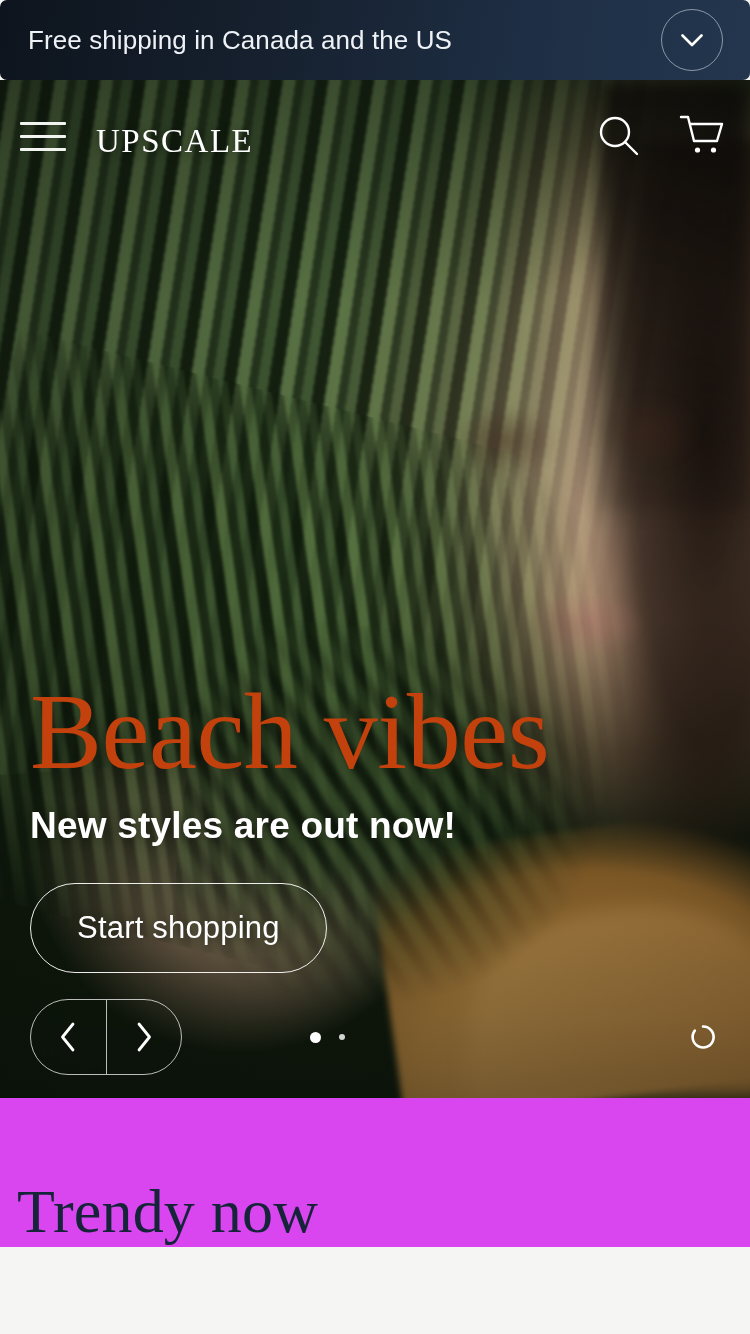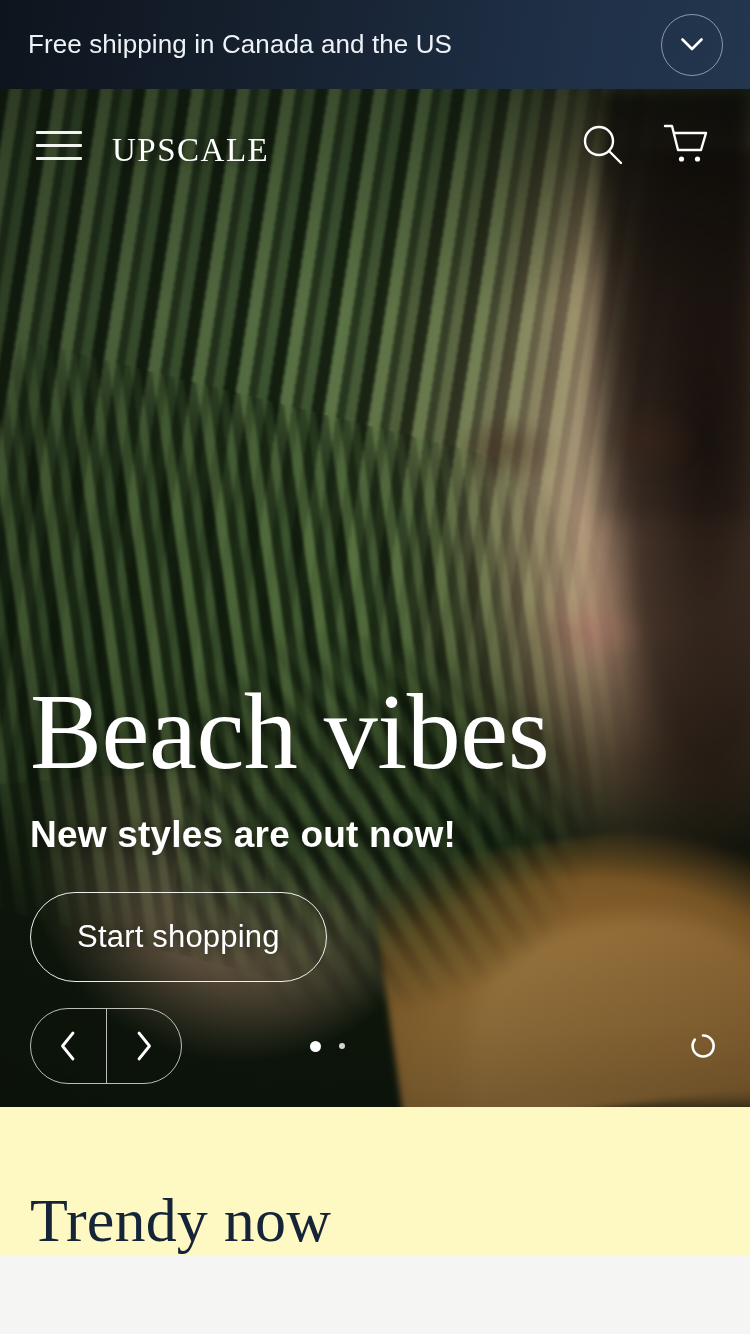--- a/index.html
+++ b/index.html
@@ -6,23 +6,23 @@
   html, body {
     width:750px; height:1334px;
     font-family:"Liberation Sans", sans-serif;
     background:#f5f5f4;
     overflow:hidden;
   }
   .phone { position:relative; width:750px; height:1334px; overflow:hidden; background:#f5f5f4; }
 
   
   .announce {
-    position:relative; height:89px; width:100%;
+    position:relative; height:80px; width:100%;
     background:linear-gradient(100deg,#0d141d 0%,#16202e 35%,#1f3047 75%,#23364e 100%);
-    display:flex; align-items:center; padding:0 28px;
+    display:flex; align-items:center; padding:0 28px;border-radius:7px;
   }
   .announce-text {
     color:#eef2f6; font-size:26px; letter-spacing:.1px;
     font-family:"Liberation Sans", sans-serif; font-weight:400;
     white-space:nowrap;
   }
   .announce-btn {
     position:absolute; right:27px; top:50%; transform:translateY(-50%);
     width:62px; height:62px; border-radius:50%;
     border:1.6px solid rgba(225,232,240,.55);
@@ -114,43 +114,43 @@
   .hero-vignette {
     position:absolute; inset:0;
     background:
       linear-gradient(to bottom, rgba(8,14,8,.34) 0%, rgba(0,0,0,0) 22%, rgba(0,0,0,0) 52%, rgba(8,12,8,.30) 92%, rgba(8,12,8,.40) 100%),
       linear-gradient(to right, rgba(6,12,6,.30), rgba(0,0,0,0) 45%);
   }
 
   
   .header {
     position:absolute; top:0; left:0; right:0; height:112px;
-    display:flex; align-items:center; padding:0 36px; z-index:6;
+    display:flex; align-items:center; padding:0 20px; z-index:6;
   }
   .burger { width:58px; height:58px; display:flex; flex-direction:column;
     justify-content:center; gap:10px; cursor:pointer; }
   .burger i { display:block; width:46px; height:3px; background:#f2f4f0; border-radius:1px; }
   .logo {
     margin-left:18px; color:#fff;
     font-family:"Liberation Serif", serif;
     font-size:47px; line-height:1; letter-spacing:1.5px;
     font-variant:small-caps; text-transform:lowercase;
     text-shadow:0 1px 10px rgba(0,0,0,.5);
   }
   .header-actions { margin-left:auto; display:flex; align-items:center; gap:30px; }
   .icon-btn { width:54px; height:54px; display:flex; align-items:center; justify-content:center; cursor:pointer; }
 
   
   .hero-copy { position:absolute; left:30px; bottom:125px; z-index:5; }
   .hero-title {
     font-family:"Liberation Serif", serif;
-    font-size:108px; line-height:1.02; color:#ffffff; font-weight:400;
+    font-size:108px; line-height:1.02; color:#c2410c; font-weight:400;
     letter-spacing:-.5px;
     text-shadow:0 2px 22px rgba(0,0,0,.42);
-    margin-bottom:27px;
+    margin-bottom:18px;
   }
   .hero-sub {
     font-size:37px; color:#fff; font-weight:700; letter-spacing:.2px;
     text-shadow:0 1px 14px rgba(0,0,0,.45);
     margin-bottom:36px;
   }
   .hero-btn {
     display:inline-block; padding:26px 46px;
     border:1.8px solid rgba(255,255,255,.92); border-radius:60px;
     color:#fff; font-size:31px; letter-spacing:.2px; background:transparent; cursor:pointer;
@@ -168,21 +168,21 @@
     backdrop-filter:blur(1px);
   }
   .arrow { flex:1; display:flex; align-items:center; justify-content:center; cursor:pointer; }
   .arrow + .arrow { border-left:1.6px solid rgba(255,255,255,.72); }
   .dots { display:flex; align-items:center; gap:18px; margin-left:128px; }
   .dot { width:6px; height:6px; border-radius:50%; background:rgba(255,255,255,.82); cursor:pointer; }
   .dot.active { width:11px; height:11px; background:#fff; }
   .autoplay { margin-left:auto; width:34px; height:34px; display:flex; align-items:center; justify-content:center; cursor:pointer; }
 
   
-  .section { background:#fef9c3; padding:78px 30px 0; }
+  .section { background:#d946ef; padding:78px 17px 0; }
   .section-title {
     font-family:"Liberation Serif", serif;
     font-size:62px; color:#16243a; font-weight:400; letter-spacing:.2px;
   }
 </style>
 </head>
 <body>
 
 <div class="phone">
 

